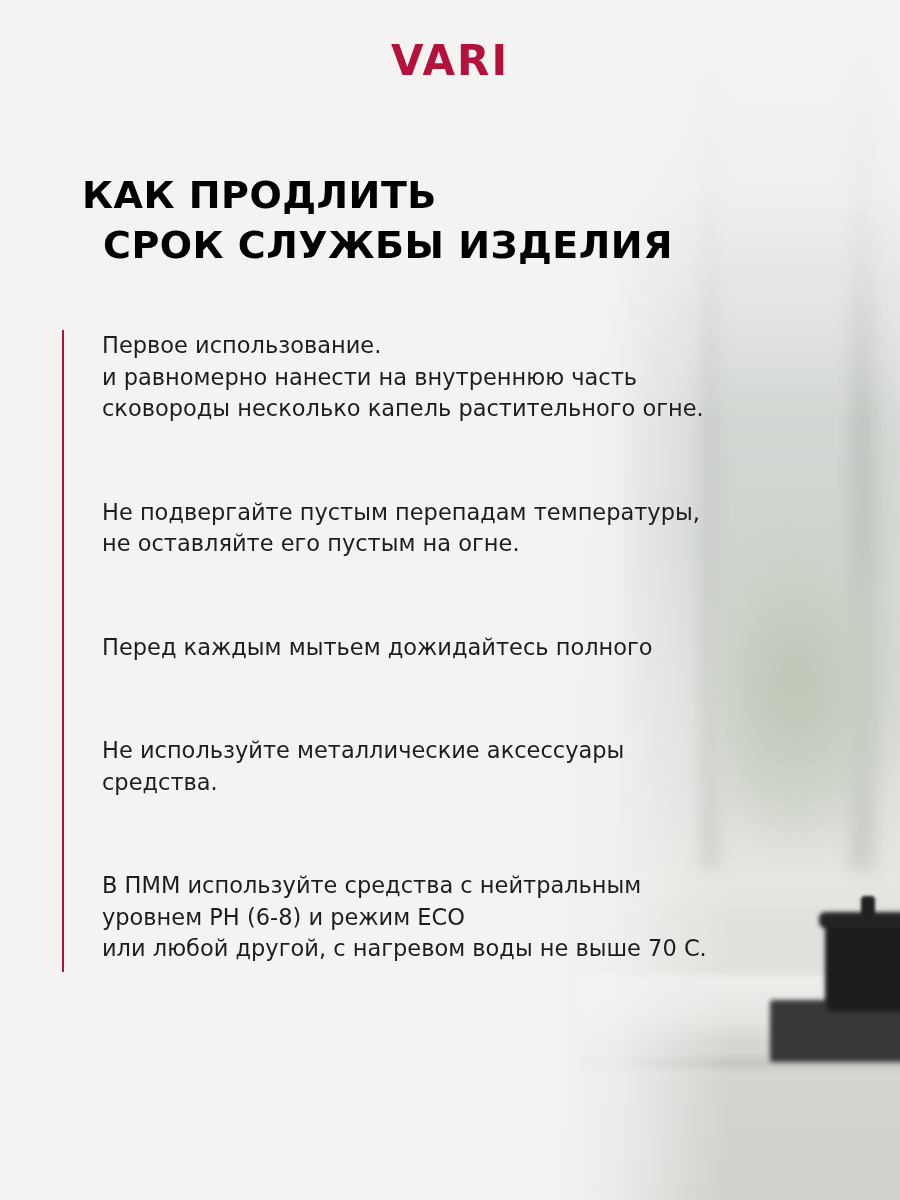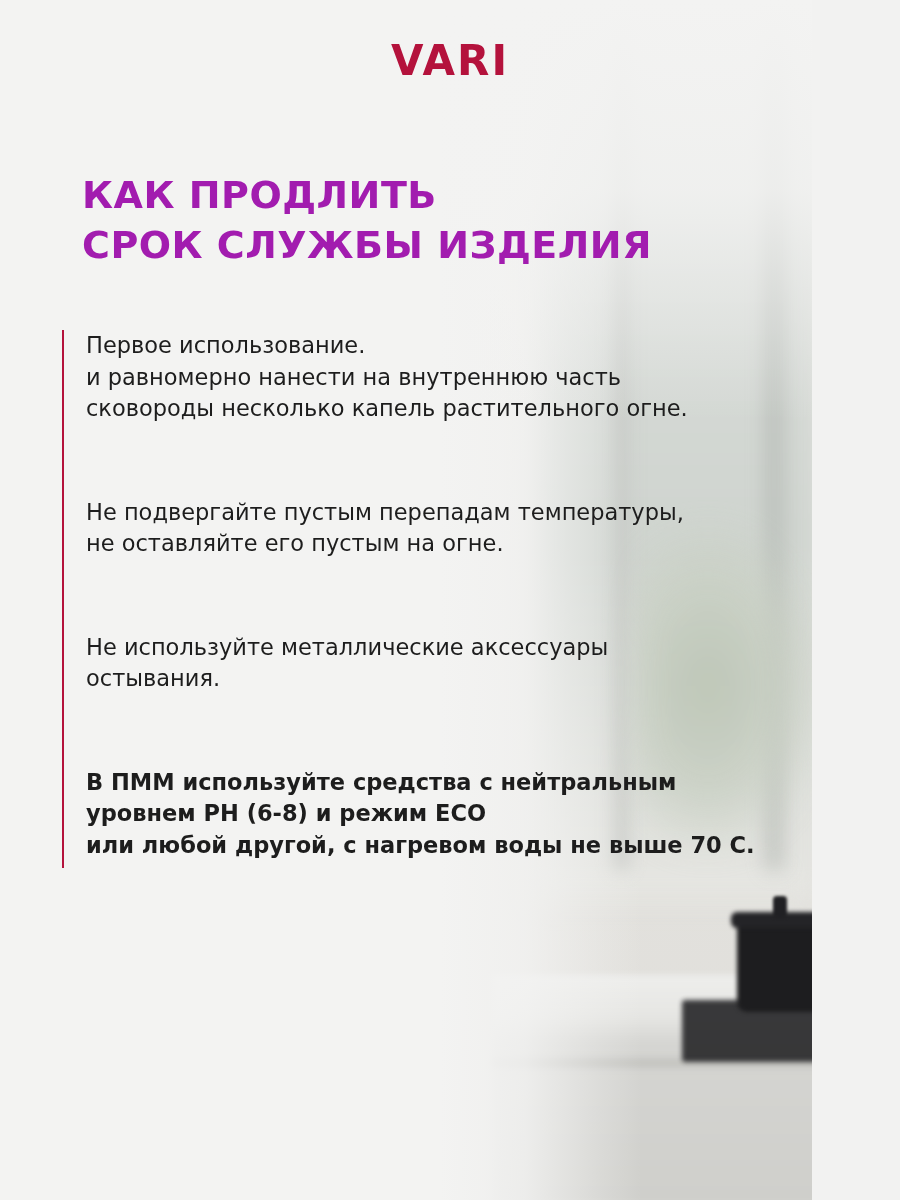--- a/index.html
+++ b/index.html
@@ -9,21 +9,21 @@
   body {
     width: 900px;
     height: 1200px;
     font-family: "DejaVu Sans", sans-serif;
     background: #f2f2f1;
     overflow: hidden;
   }
 
   .page {
     position: relative;
-    width: 812px;
+    width: 900px;
     height: 1200px;
     background: #f3f3f2;
     overflow: hidden;
   }
 
   
   .photo {
     position: absolute;
     right: 0;
     top: 0;
@@ -169,41 +169,41 @@
 
   .headline {
     position: absolute;
     top: 170px;
     left: 82px;
     width: 720px;
     font-weight: bold;
     font-size: 38px;
     line-height: 1.32;
     letter-spacing: 0.5px;
-    color: #a21caf;
+    color: #000000;
     text-transform: uppercase;
   }
-  .headline .l2 { display: block; }
+  .headline .l2 { display: block; margin-left: 21px; }
 
   .tips {
     position: absolute;
     top: 330px;
     left: 62px;
     width: 790px;
     border-left: 2px solid #b4123c;
-    padding-left: 22px;
+    padding-left: 38px;
     box-sizing: border-box;
   }
   .tip {
     font-size: 22.5px;
     line-height: 1.40;
     color: #1d1d1d;
     margin-bottom: 72px;
   }
-  .tip:last-child { margin-bottom: 7px; font-weight: bold; }
+  .tip:last-child { margin-bottom: 7px; }
   .tip div { white-space: pre; }
 </style>
 </head>
 <body>
 
 <div class="page">
 
   <div class="photo">
     <div class="photo-sky"></div>
     <div class="photo-window"></div>
@@ -236,25 +236,26 @@
         <div>и равномерно нанести на внутреннюю часть</div>
         <div>сковороды несколько капель растительного огне.</div>
       </div>
 
       <div class="tip">
         <div>Не подвергайте пустым перепадам температуры,</div>
         <div>не оставляйте его пустым на огне.</div>
       </div>
 
       <div class="tip">
+        <div>Перед каждым мытьем дожидайтесь полного</div>
       </div>
 
       <div class="tip">
         <div>Не используйте металлические аксессуары</div>
-        <div>остывания.</div>
+        <div>средства.</div>
       </div>
 
       <div class="tip">
         <div>В ПММ используйте средства с нейтральным</div>
         <div>уровнем PH (6-8) и режим ECO</div>
         <div>или любой другой, с нагревом воды не выше 70 С.</div>
       </div>
 
     </div>
   </div>

